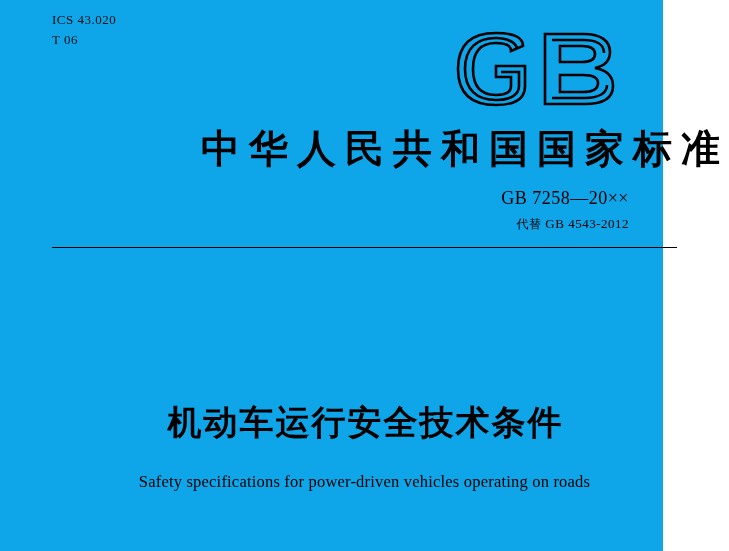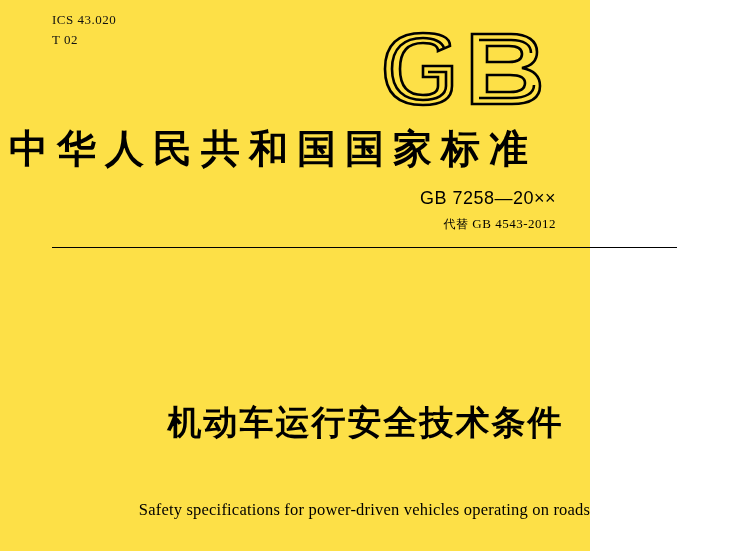--- a/index.html
+++ b/index.html
@@ -12,23 +12,23 @@
     height: 551px;
     position: relative;
     font-family: "Liberation Serif", serif;
     color: #000000;
     overflow: hidden;
   }
 
   .page {
     position: absolute;
     left: 0; top: 0;
-    width: 590px;
+    width: 663px;
     height: 551px;
-    background: #fde047;
+    background: #0ea5e9;
   }
 
   
   .codes {
     position: absolute;
     left: 52px;
     top: 10px;
     font-family: "Liberation Serif", serif;
     font-size: 13px;
     line-height: 20px;
@@ -46,37 +46,37 @@
     height: 78px;
   }
   .gb-logo svg { display: block; }
 
   
   .cn-title {
     position: absolute;
     left: 0;
     top: 122px;
     width: 729px;
-    text-align: left;
+    text-align: right;
     font-family: "DejaVu Sans", sans-serif;
     font-size: 39px;
     font-weight: 700;
     letter-spacing: 9px;
     text-indent: 9px;
     color: #000;
     white-space: nowrap;
   }
 
   
   .std-number {
     position: absolute;
     right: 34px;
     top: 188px;
     text-align: left;
-    font-family: Liberation Sans, sans-serif;
+    font-family: Liberation Serif, serif;
     font-size: 18px;
     color: #000;
     letter-spacing: 0.5px;
   }
   .std-replaces {
     position: absolute;
     right: 34px;
     top: 216px;
     text-align: right;
     font-family: "Liberation Serif", serif;
@@ -116,31 +116,30 @@
   .doc-title-en {
     position: absolute;
     left: 0;
     top: 472px;
     width: 729px;
     text-align: center;
     font-family: "Liberation Serif", serif;
     font-size: 16.5px;
     color: #000;
     letter-spacing: 0.2px;
-    margin-top: 28px;
   }
 </style>
 </head>
 <body>
 
 <div class="page">
 
   <div class="codes">
     <div>ICS 43.020</div>
-    <div>T 02</div>
+    <div>T 06</div>
   </div>
 
   <div class="gb-logo">
     <svg width="180" height="78" viewBox="0 0 180 78" xmlns="http://www.w3.org/2000/svg">
       <g fill="none" stroke="#000" stroke-width="2.6">
 
         <path d="M74 16
                  C74 7, 64 3, 47 3
                  C23 3, 9 14, 9 39
                  C9 64, 23 75, 47 75

